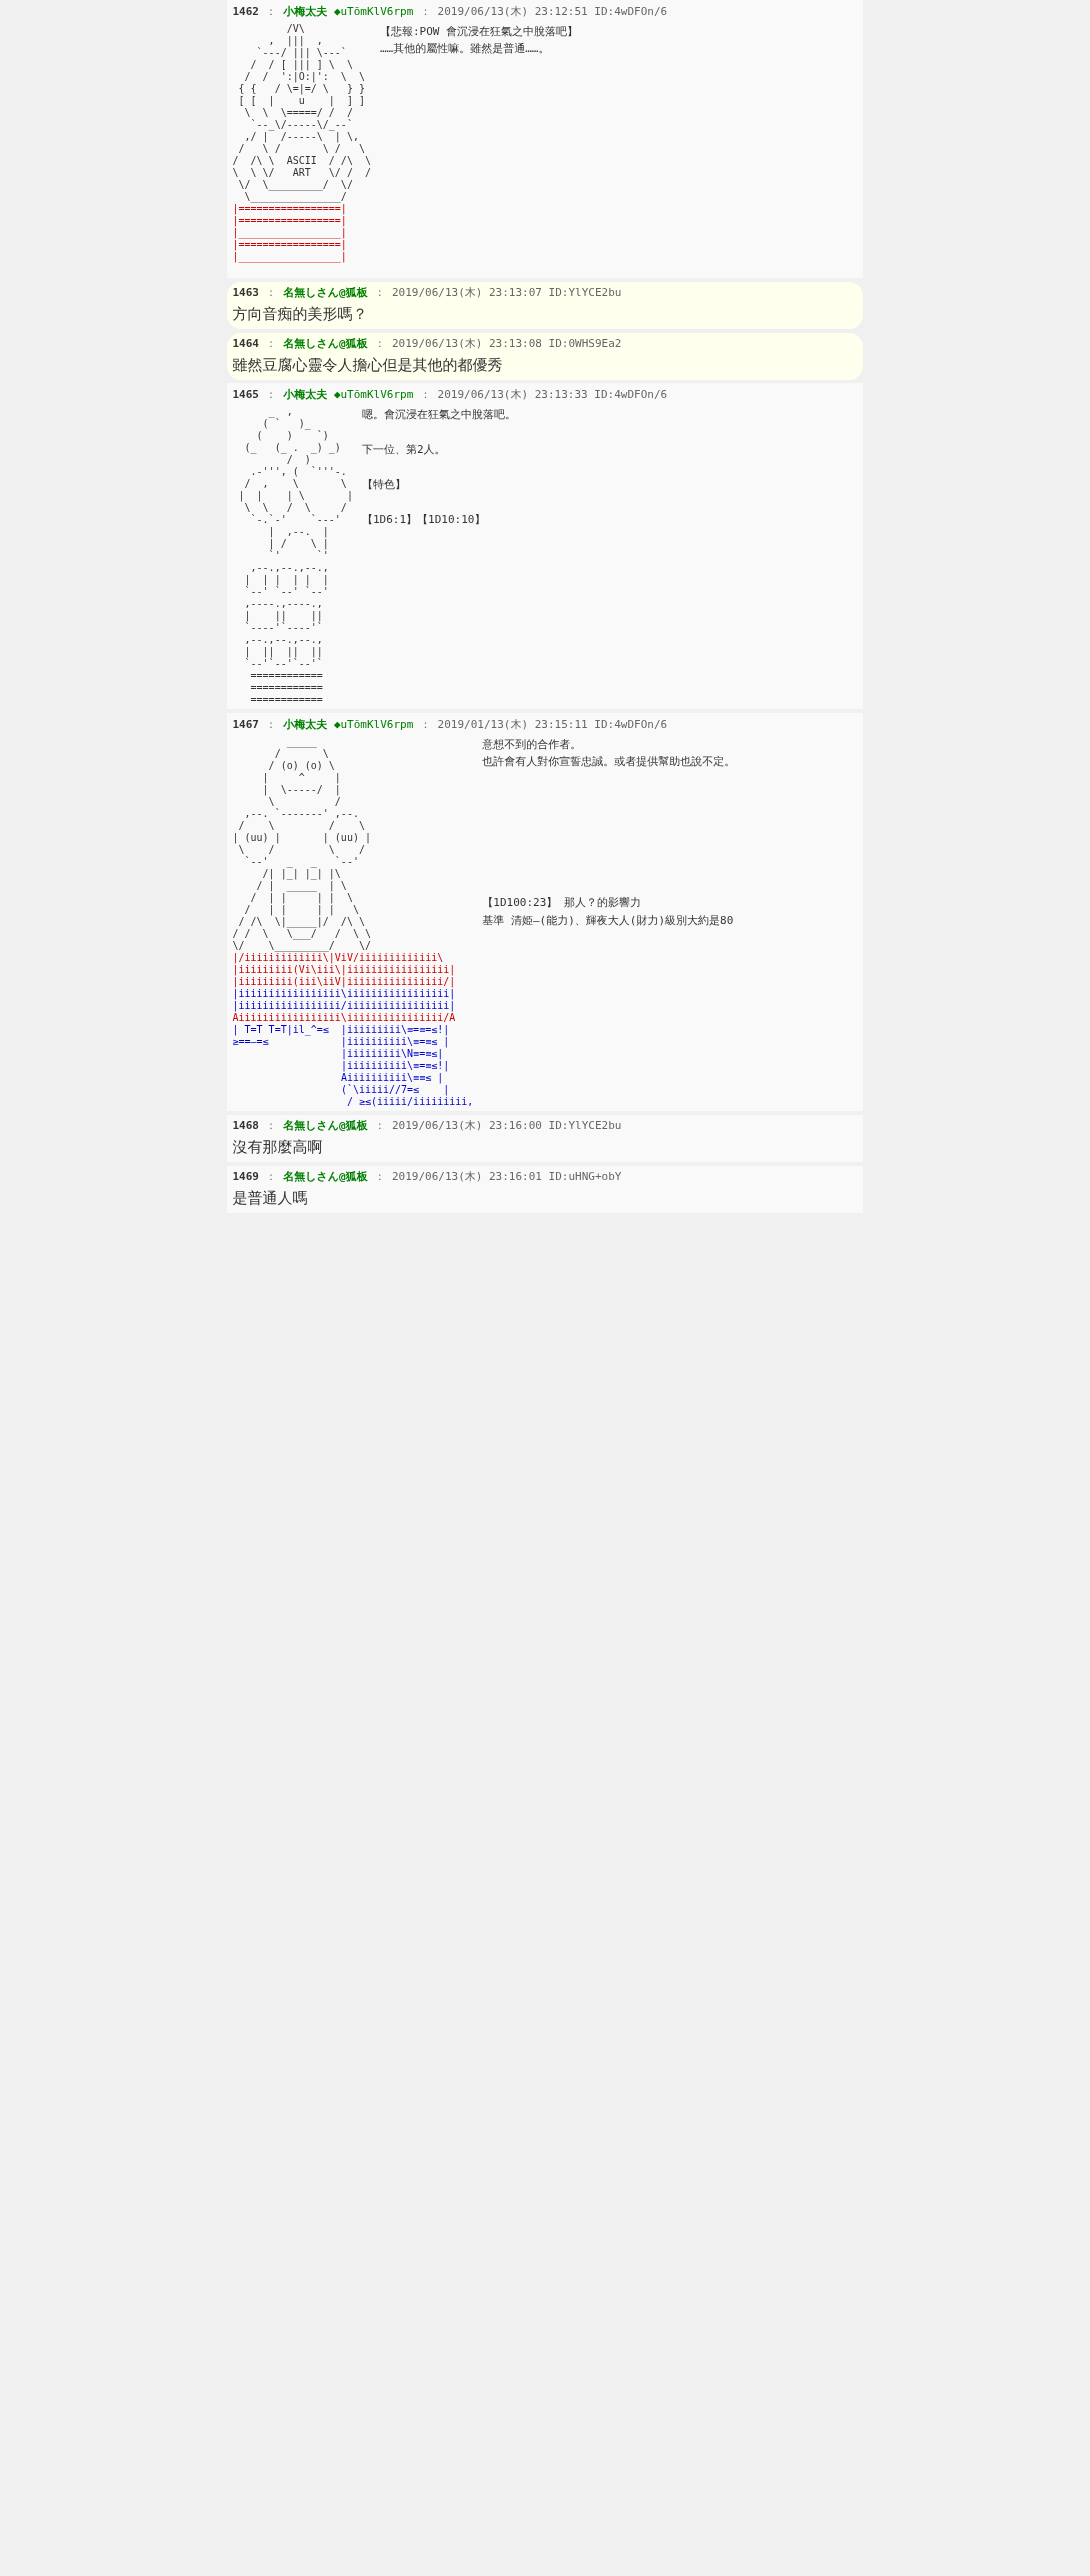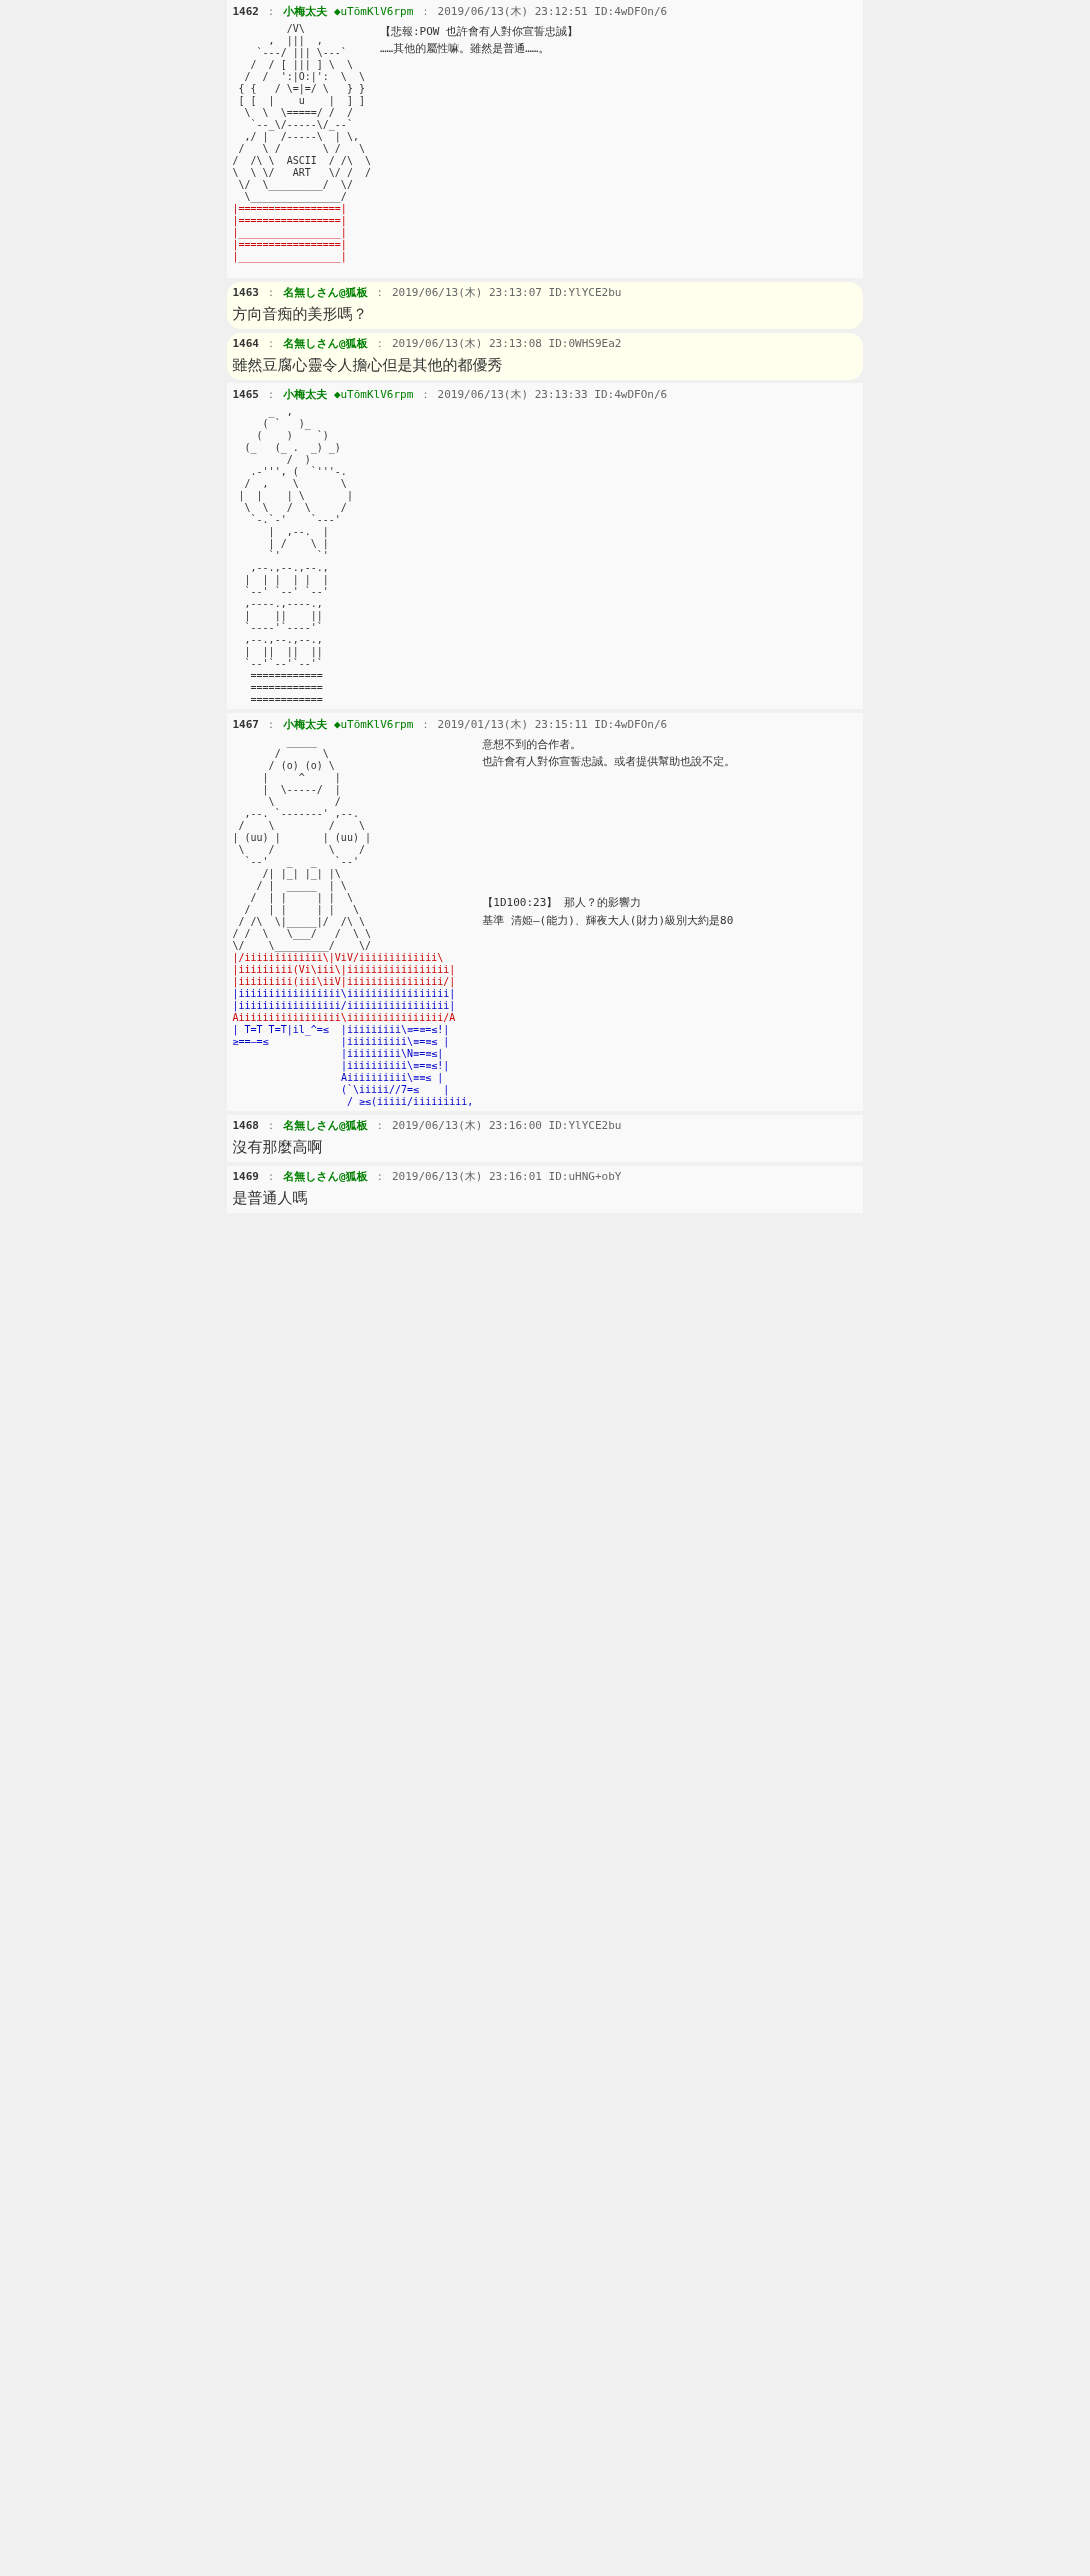--- a/index.html
+++ b/index.html
@@ -116,21 +116,21 @@
 \  \ \/   ART   \/ /  /
  \/  \_________/  \/
   \_______________/
 <span class="red-part">|=================|
 |=================|
 |_________________|
 |=================|
 |_________________|</span>
     </div>
     <div class="right-text">
-      <div>【悲報:POW  也許會有人對你宣誓忠誠】</div>
+      <div>【悲報:POW  會沉浸在狂氣之中脫落吧】</div>
       <div>……其他的屬性嘛。雖然是普通……。</div>
     </div>
   </div>
 </div>
 
 <div class="post highlighted">
   <div class="post-header">
     <span class="post-num">1463</span>
     ：
     <span class="post-name">名無しさん@狐板</span>
@@ -182,20 +182,29 @@
   `--' `--' `--'
   ,----.,----.,
   |    ||    ||
   `----'`----'`
   ,--.,--.,--.,
   |  ||  ||  ||
   `--'`--'`--'`
    ============
    ============
    ============</div>
+    <div class="right-text">
+      <div>嗯。會沉浸在狂氣之中脫落吧。</div>
+      <br>
+      <div>下一位、第2人。</div>
+      <br>
+      <div>【特色】</div>
+      <br>
+      <div>【1D6:1】【1D10:10】</div>
+    </div>
   </div>
 </div>
 
 <div class="post">
   <div class="post-header">
     <span class="post-num">1467</span>
     ：
     <span class="post-name">小梅太夫</span>
     <span class="tripcode">◆uTõmKlV6rpm</span>
     ：

